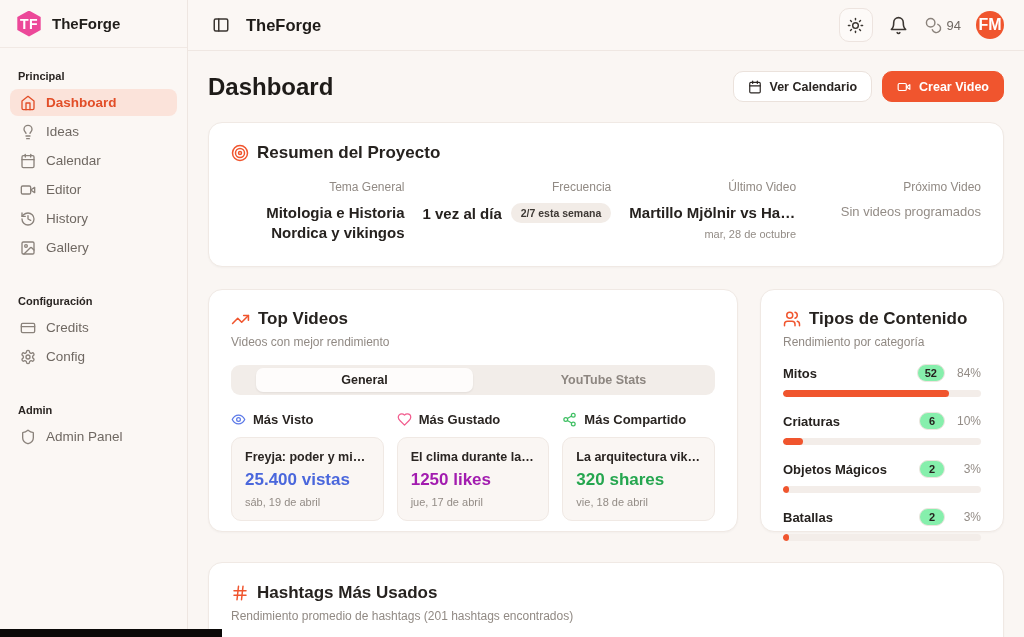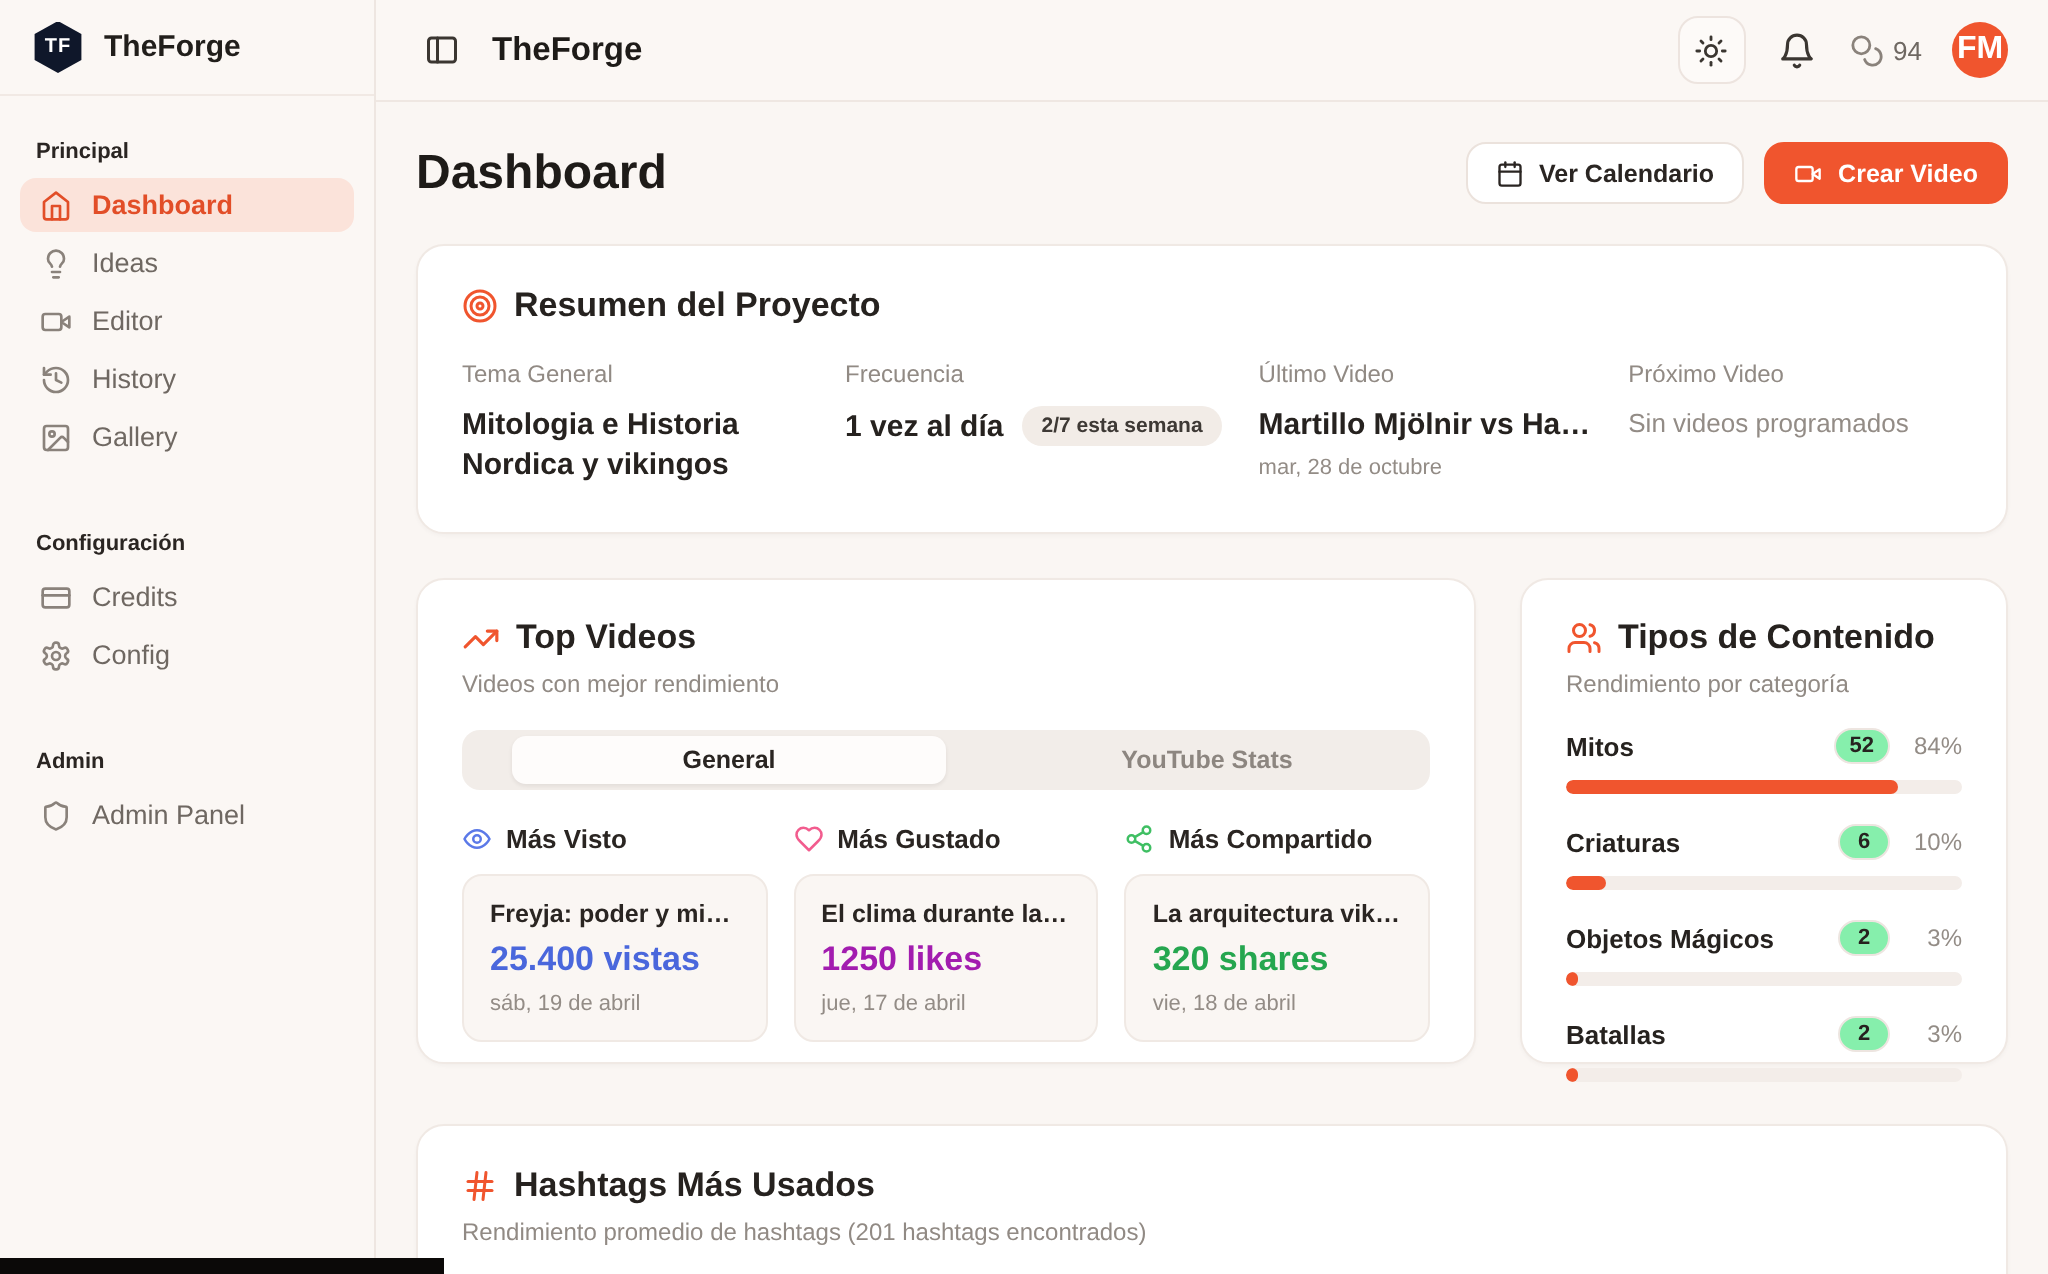--- a/index.html
+++ b/index.html
@@ -7,22 +7,22 @@
   body {
     font-family:"Liberation Sans", sans-serif;
     background:#FAF6F3; color:#26221F;
     display:flex; position:relative;
   }
   svg { display:block; }
 
   
   .sidebar { width:188px; min-width:188px; background:#FBF7F4; border-right:1px solid #EEE6E1; display:flex; flex-direction:column; }
   .logo-row { height:48px; display:flex; align-items:center; gap:10px; padding:0 16px; border-bottom:1px solid #F1E9E4; }
-  .logo-mark { width:26px; height:26px; background:#0f172a; clip-path:polygon(50% 0%,95% 25%,95% 75%,50% 100%,5% 75%,5% 25%);
-    display:flex; align-items:center; justify-content:center; color:#fff; font-size:10px; font-weight:bold; letter-spacing:.5px; }
+  .logo-mark { width:26px; height:26px; background:#ec4899; clip-path:polygon(50% 0%,95% 25%,95% 75%,50% 100%,5% 75%,5% 25%);
+    display:flex; align-items:center; justify-content:center; color:#fff; font-size:14px; font-weight:bold; letter-spacing:.5px; }
   .logo-text { font-size:15px; font-weight:bold; color:#211E1B; }
   .nav { padding:12px 10px; }
   .nav-section-label { font-size:11px; font-weight:bold; color:#2A2522; margin:10px 8px 7px; }
   .nav-gap { height:22px; }
   .nav-item { display:flex; align-items:center; gap:10px; height:27px; padding:0 10px; margin-bottom:2px;
     border-radius:8px; color:#6F6862; font-size:13.5px; cursor:pointer; }
   .nav-item .nicon { width:16px; height:16px; color:#8A827B; }
   .nav-item.active { background:#FBE3DA; color:#E24E28; font-weight:bold; }
   .nav-item.active .nicon { color:#E24E28; }
 
@@ -47,21 +47,21 @@
   .btn-primary { background:#F0552E; border:1px solid #F0552E; color:#FFFFFF; }
 
   .card { background:#FFFFFF; border:1px solid #F0E9E4; border-radius:14px; box-shadow:0 1px 2px rgba(40,30,20,0.03); }
   .card-title-row { display:flex; align-items:center; gap:8px; }
   .card-title { font-size:17px; font-weight:bold; color:#26221F; }
   .card-sub { font-size:12px; color:#918A84; margin-top:6px; }
   .ticon { color:#F0552E; }
 
   
   .summary-card { padding:20px 22px; height:145px; margin-bottom:22px; }
-  .summary-grid { display:grid; grid-template-columns:1.04fr 1.07fr 1fr 1fr; gap:0 18px; margin-top:17px; }
+  .summary-grid { display:grid; grid-template-columns:1.04fr 1.07fr 1fr 1fr; gap:0 18px; margin-top:17px;text-align:right; }
   .f-label { font-size:12px; color:#918A84; }
   .f-value { font-size:15px; font-weight:bold; color:#26221F; margin-top:9px; line-height:1.35; }
   .freq-row { display:flex; align-items:center; gap:9px; margin-top:9px; }
   .freq-value { font-size:15px; font-weight:bold; white-space:nowrap; }
   .pill-badge { background:#F2ECE7; color:#3E3935; font-size:10.5px; font-weight:bold; border-radius:999px; padding:4px 10px; white-space:nowrap; }
   .truncate { white-space:nowrap; overflow:hidden; text-overflow:ellipsis; }
   .f-sub { font-size:11px; color:#938C86; margin-top:5px; }
   .muted-value { font-size:13px; color:#938C86; margin-top:10px; }
 
   
@@ -116,20 +116,31 @@
     </div>
     <div class="nav-item">
       <span class="nicon">
           <svg width="16" height="16" viewBox="0 0 24 24" fill="none" stroke="currentColor" stroke-width="2" stroke-linecap="round" stroke-linejoin="round">
             <path d="M15 14c.2-1 .7-1.7 1.5-2.5 1-.9 1.5-2.2 1.5-3.5a6 6 0 0 0-12 0c0 1.3.5 2.6 1.5 3.5.8.8 1.3 1.5 1.5 2.5"></path>
             <path d="M9 18h6"></path>
             <path d="M10 22h4"></path>
           </svg>
         </span>
       <span>Ideas</span>
+    </div>
+    <div class="nav-item">
+      <span class="nicon">
+          <svg width="16" height="16" viewBox="0 0 24 24" fill="none" stroke="currentColor" stroke-width="2" stroke-linecap="round" stroke-linejoin="round">
+            <rect x="3" y="4" width="18" height="18" rx="2"></rect>
+            <line x1="16" y1="2" x2="16" y2="6"></line>
+            <line x1="8" y1="2" x2="8" y2="6"></line>
+            <line x1="3" y1="10" x2="21" y2="10"></line>
+          </svg>
+        </span>
+      <span>Calendar</span>
     </div>
     <div class="nav-item">
       <span class="nicon">
           <svg width="16" height="16" viewBox="0 0 24 24" fill="none" stroke="currentColor" stroke-width="2" stroke-linecap="round" stroke-linejoin="round">
             <path d="m22 8-6 4 6 4V8Z"></path>
             <rect x="2" y="6" width="14" height="12" rx="2"></rect>
           </svg>
         </span>
       <span>Editor</span>
     </div>

